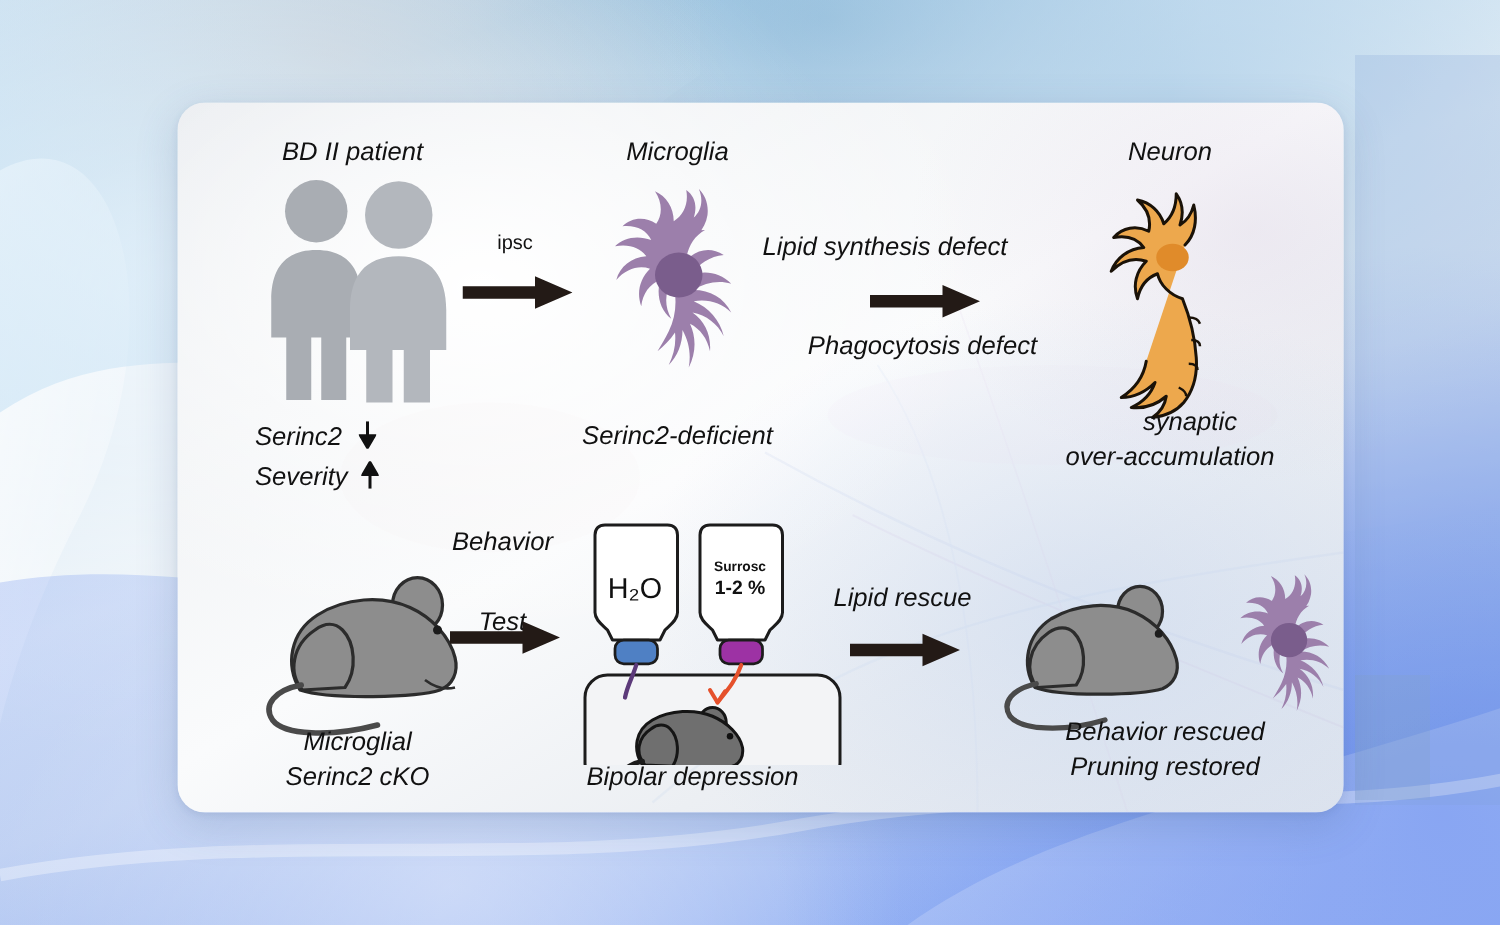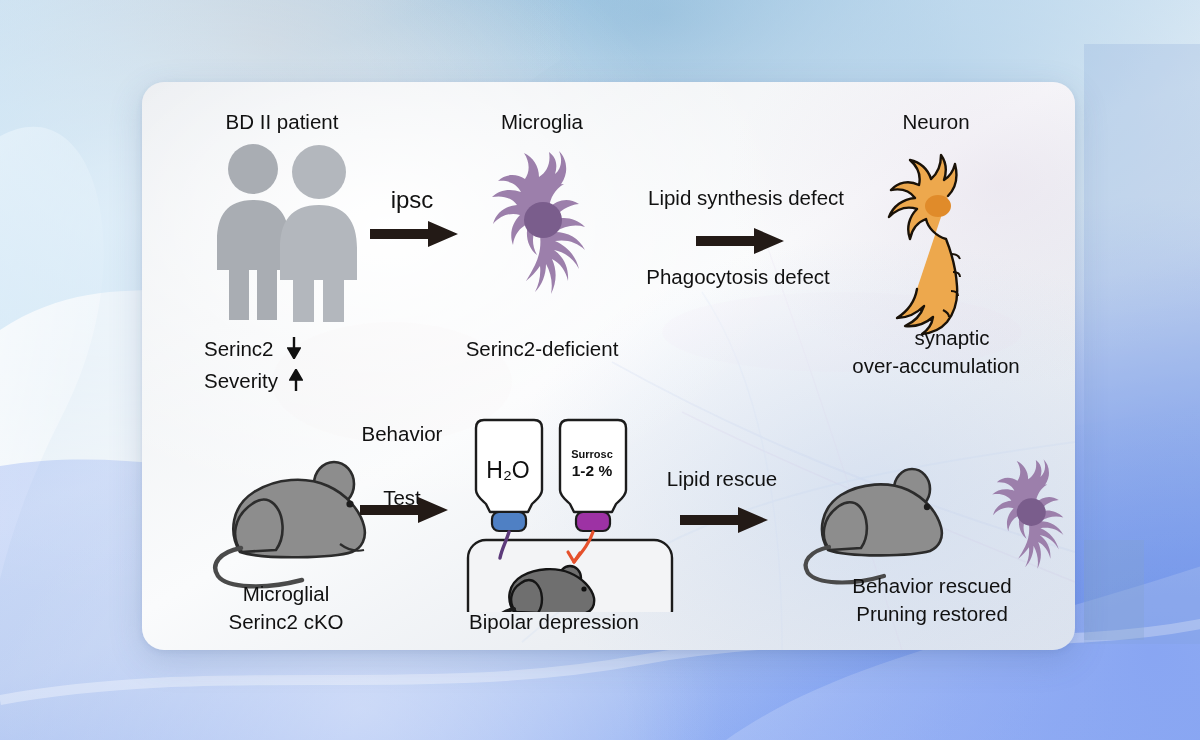--- a/index.html
+++ b/index.html
@@ -34,22 +34,22 @@
     overflow:hidden;
   }
   #card .cardtint{position:absolute;inset:0;
     background:
       radial-gradient(520px 360px at 78% 72%, rgba(170,195,235,.30) 0%, rgba(170,195,235,0) 70%),
       radial-gradient(380px 280px at 92% 18%, rgba(200,180,210,.22) 0%, rgba(200,180,210,0) 72%);
     pointer-events:none;}
   #card .watermark{position:absolute;inset:0;pointer-events:none;opacity:.30;}
   .lbl{position:absolute;color:#111;white-space:nowrap;line-height:1.18;}
   .ctr{transform:translateX(-50%);text-align:center;}
-  .t20{font-size:20.5px;}
-  .t19{font-size:24px;}
+  .t20{font-size:20.5px;font-style:italic;}
+  .t19{font-size:16px;}
   .arrowBlk{position:absolute;}
   svg{display:block;}
 </style>
 </head>
 <body>
 
 <div id="bg">
   <div class="layer bgA"></div>
   <div class="layer bgC"></div>
   <div class="layer bgB"></div>
@@ -143,21 +143,21 @@
                C107,112 98,102 86,97 C97,95 108,98 116,106
                C110,94 99,88 86,88 C95,82 106,80 116,83
                C107,74 95,72 84,76 C90,67 99,61 110,60
                C99,53 88,56 80,64 C81,54 86,45 95,40
                C84,40 76,45 72,54 Z"></path>
     </g>
     <ellipse cx="74" cy="76" rx="19" ry="18" fill="#7a5d8c"></ellipse>
   </svg>
   <div class="lbl ctr t20" style="left:400px;top:255px;">Serinc2-deficient</div>
 
-  <div class="lbl ctr t20" style="left:604px;top:104px;">Lipid synthesis defect</div>
+  <div class="lbl ctr t20" style="left:566px;top:104px;">Lipid synthesis defect</div>
   <svg class="arrowBlk" style="left:554px;top:143px;" width="88" height="32" viewBox="0 0 88 32">
     <path d="M0,11 L58,11 L58,3 L88,16 L58,29 L58,21 L0,21 Z" fill="#231a16"></path>
   </svg>
   <div class="lbl ctr t20" style="left:596px;top:183px;">Phagocytosis defect</div>
 
   <div class="lbl ctr t20" style="left:794px;top:28px;">Neuron</div>
   <svg style="position:absolute;left:710px;top:62px;" width="170" height="200" viewBox="0 0 170 200">
     <g fill="#eda84d" stroke="#1a1208" stroke-width="2.4" stroke-linejoin="round" stroke-linecap="round">
 
       <path d="M96,52

